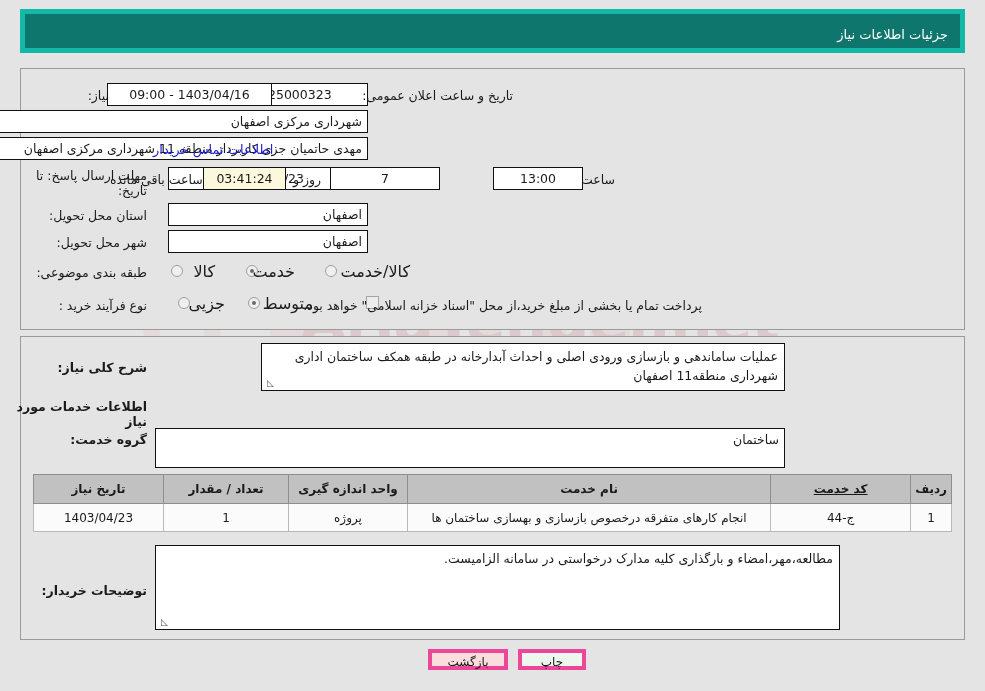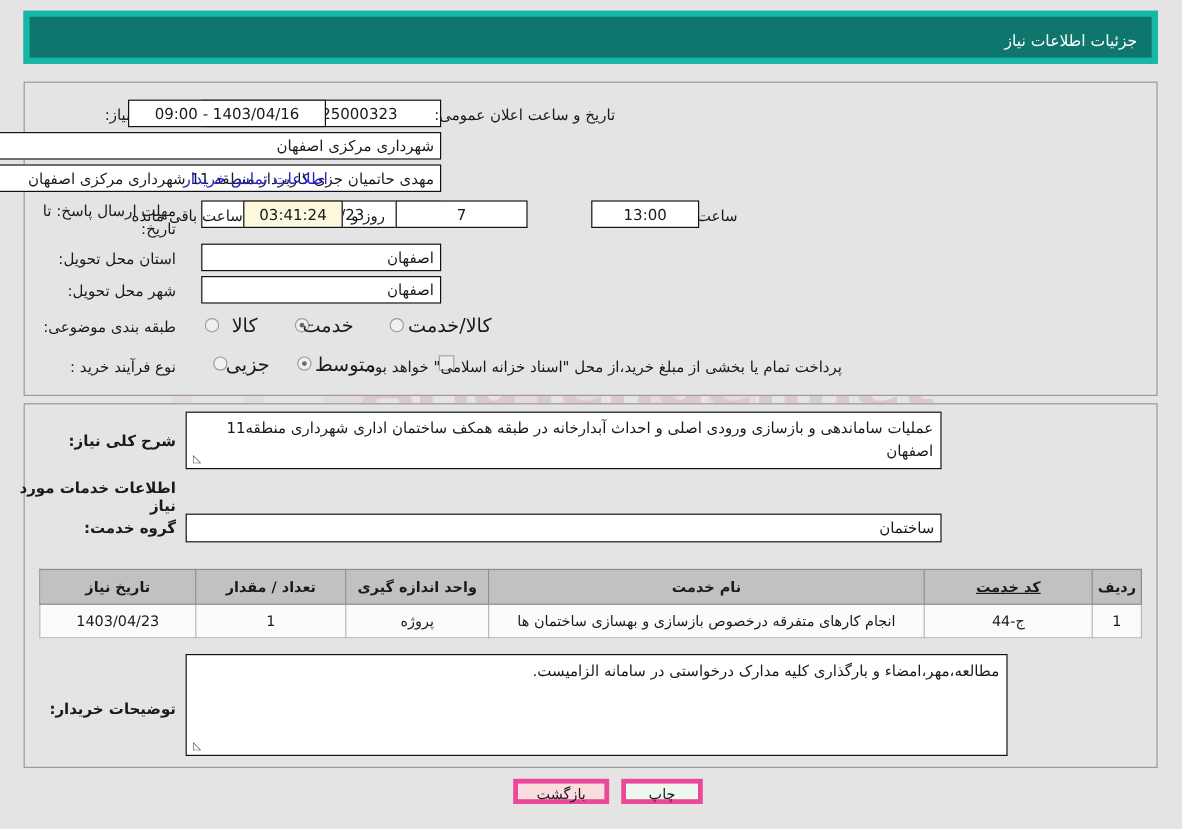--- a/index.html
+++ b/index.html
@@ -276,29 +276,29 @@
   <div class="radio" style="right:795px; top:297px;"></div>
   <div class="radio-lbl" style="right:760px; top:296px;">جزیی</div>
   <div class="radio on" style="right:725px; top:297px;"></div>
   <div class="radio-lbl" style="right:672px; top:296px;">متوسط</div>
   <div class="checkbox" style="right:606px; top:296px;"></div>
   <div class="inline-lbl" style="right:283px; top:298px;">پرداخت تمام یا بخشی از مبلغ خرید،از محل "اسناد خزانه اسلامی" خواهد بود.</div>
 
   <div class="panel panel-mid"></div>
 
   <div class="lbl" style="right:838px; top:360px; width:120px; font-weight:bold;">شرح کلی نیاز:</div>
-  <div class="ta" style="right:200px; top:343px; width:630px; height:48px;">
+  <div class="ta" style="right:200px; top:343px; width:524px; height:48px;">
     <span>عملیات ساماندهی و بازسازی ورودی اصلی و احداث آبدارخانه در طبقه همکف ساختمان اداری شهرداری منطقه11 اصفهان</span>
     <span class="resize-grip">◺</span>
   </div>
 
   <div class="sect-title" style="right:838px; top:399px;">اطلاعات خدمات مورد نیاز</div>
 
   <div class="lbl" style="right:838px; top:432px; width:120px; font-weight:bold;">گروه خدمت:</div>
-  <div class="fld" style="right:200px; top:428px; width:630px; height:24px;">ساختمان</div>
+  <div class="fld" style="right:200px; top:428px; width:630px; height:40px;">ساختمان</div>
 
   <table class="tbl">
     <thead>
       <tr>
         <th style="width:34px;">ردیف</th>
         <th style="width:140px;text-decoration:underline;">کد خدمت</th>
         <th>نام خدمت</th>
         <th style="width:119px;">واحد اندازه گیری</th>
         <th style="width:125px;">تعداد / مقدار</th>
         <th style="width:130px;margin-top:16px;">تاریخ نیاز</th>

